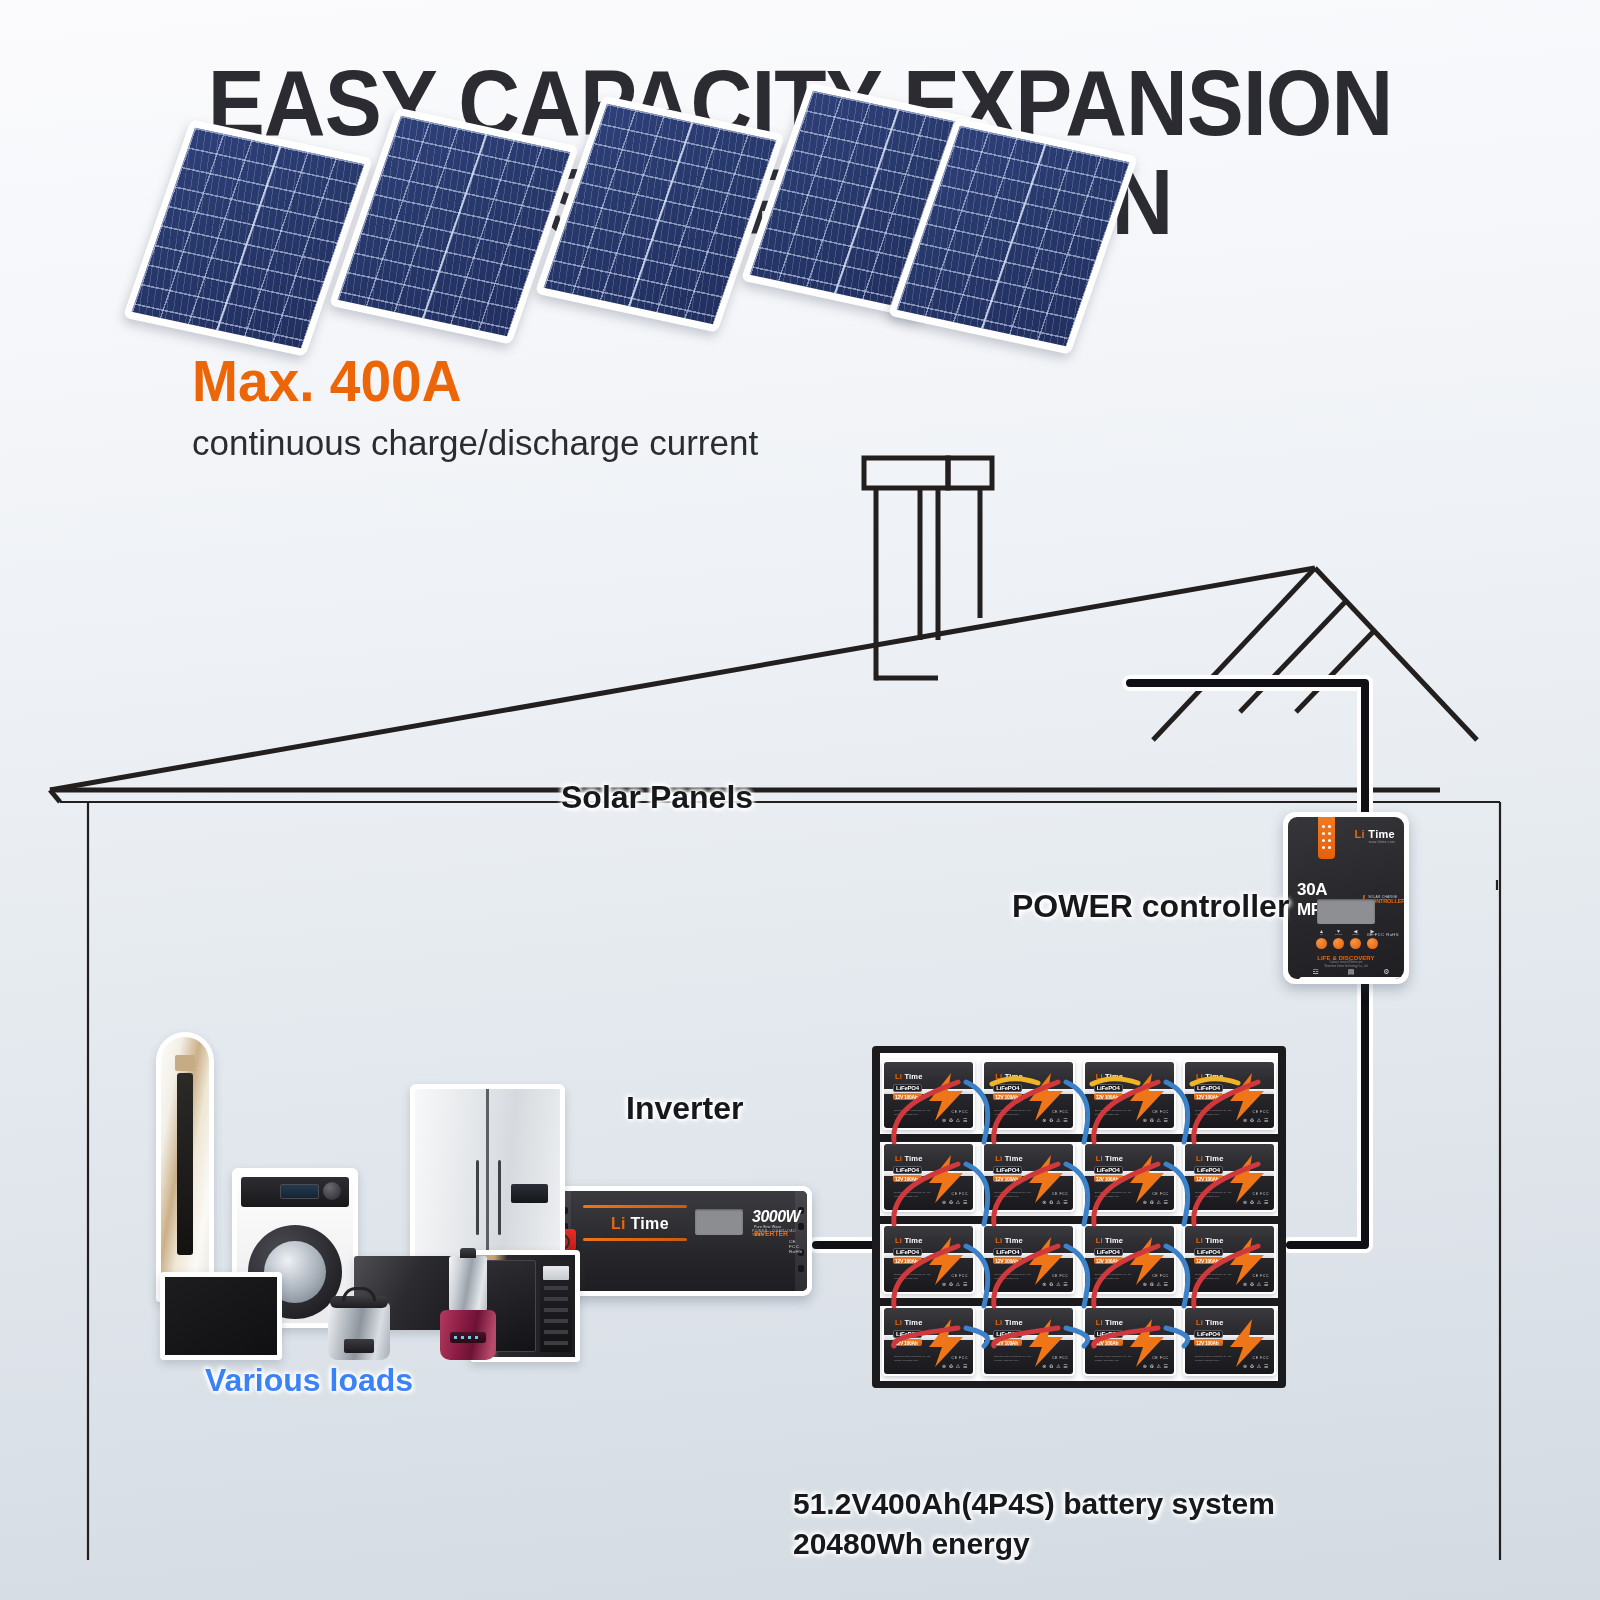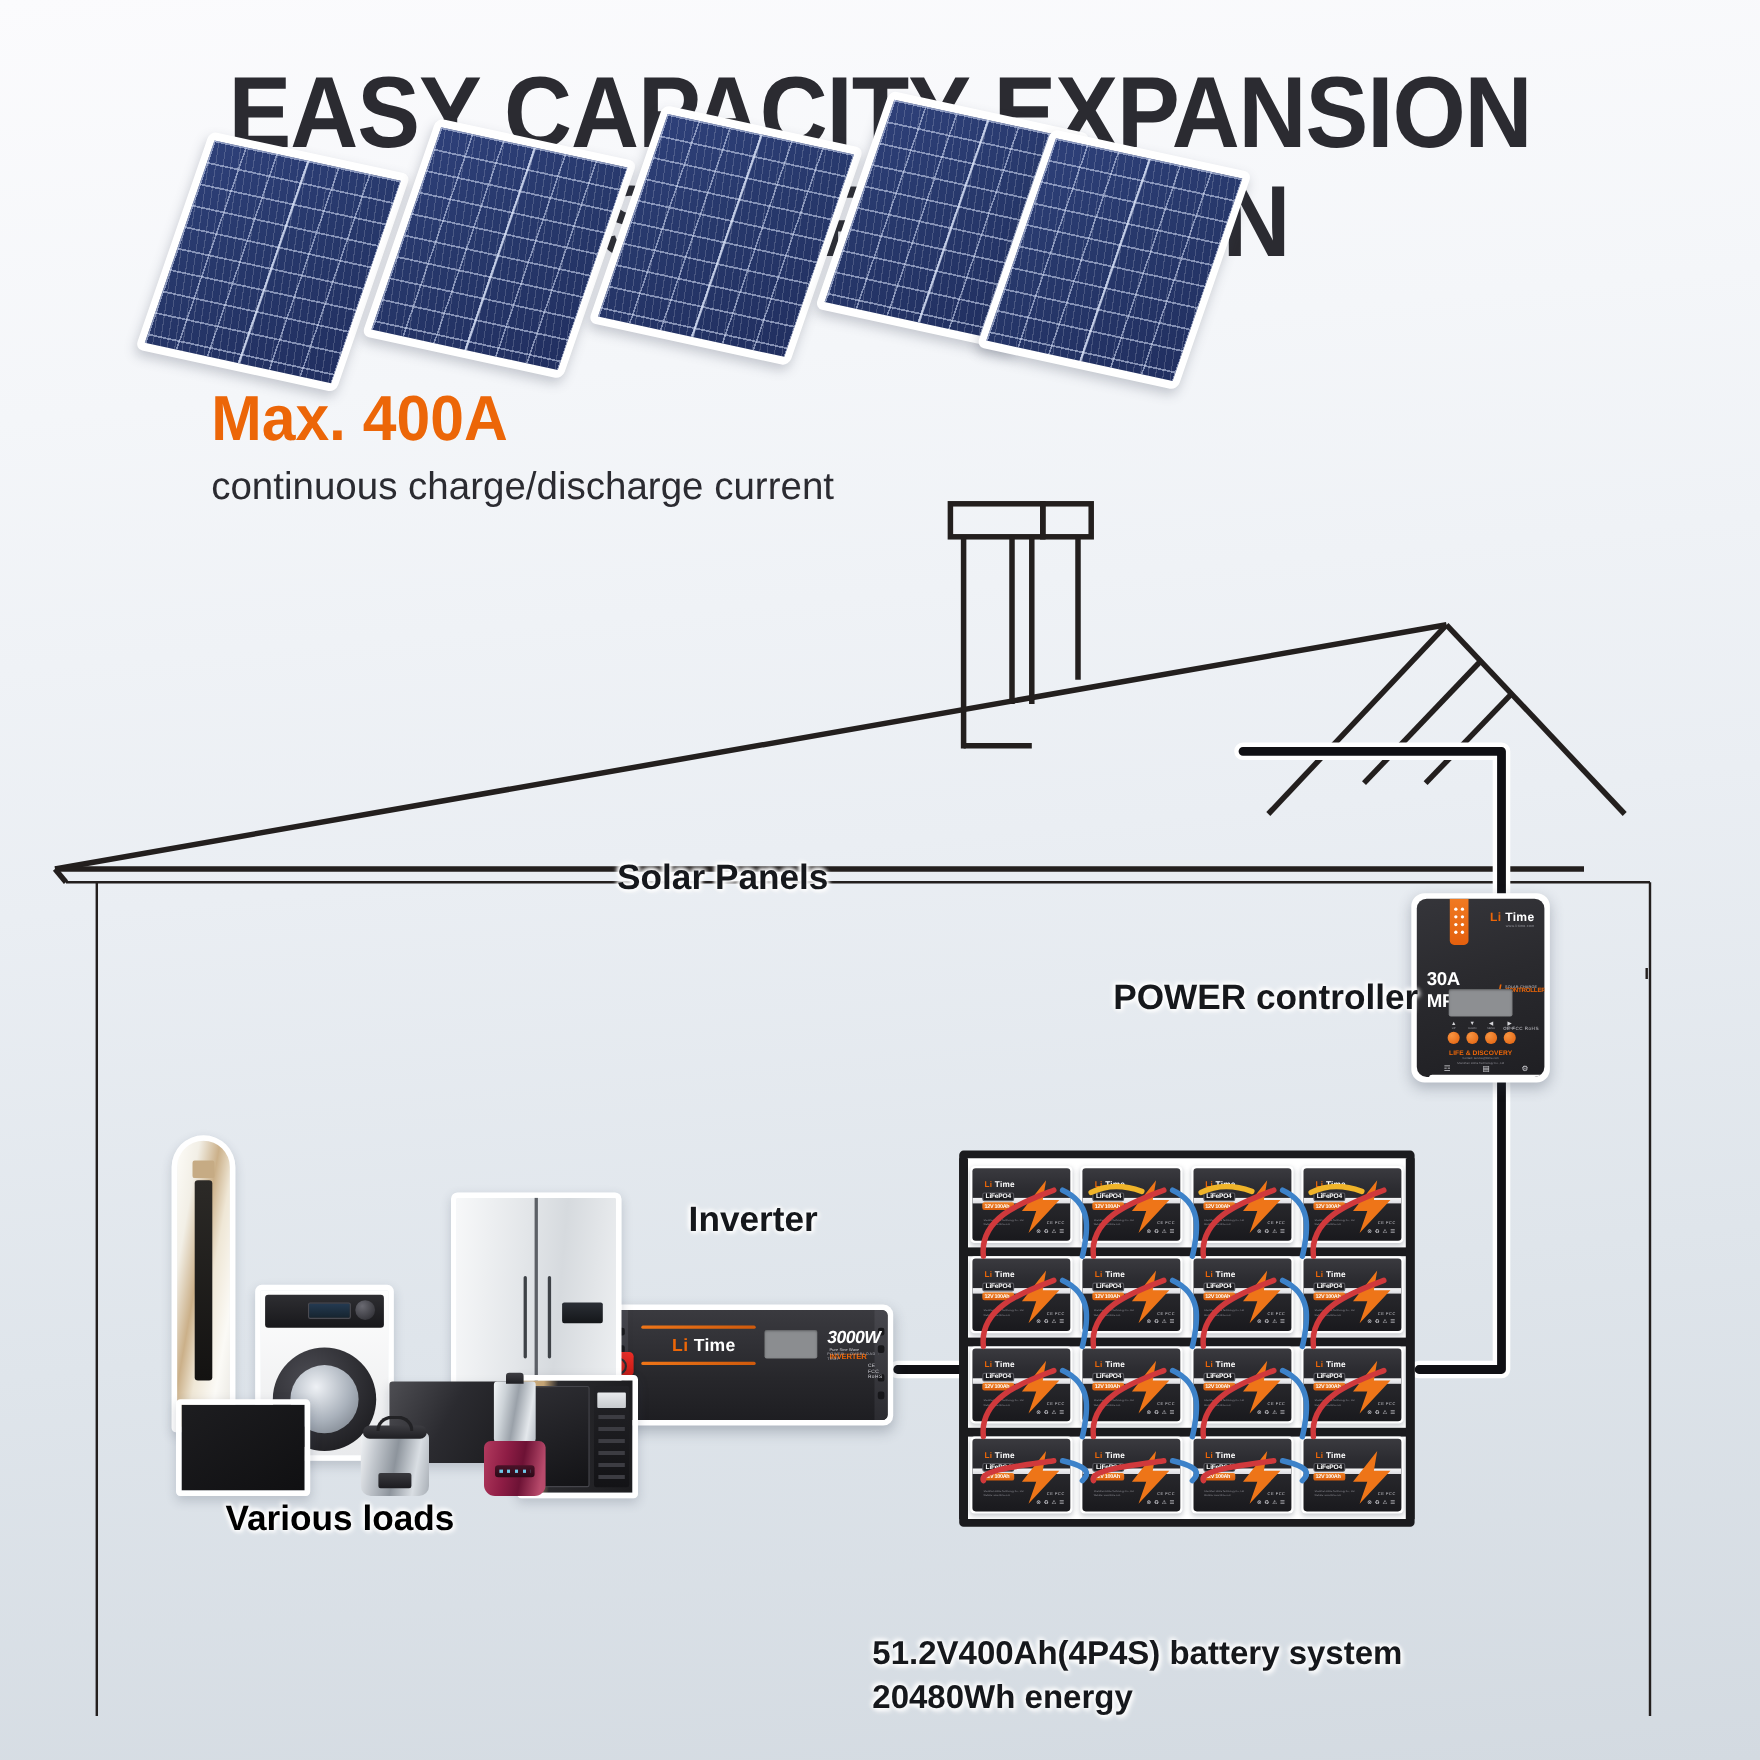--- a/index.html
+++ b/index.html
@@ -230,21 +230,21 @@
   .micro { left:330px; top:230px; width:110px; height:112px; border:5px solid #fff; border-radius:4px;
     background:linear-gradient(95deg,#d0b183 0%,#c2a273 18%,#2a2a2e 30%,#1c1c1f 100%); }
   .micro .door { position:absolute; left:3%; top:5%; width:58%; height:90%; border-radius:2px;
     background:linear-gradient(160deg,#2e2e33,#131316); border:1px solid #45454b; }
   .micro .ctrl { position:absolute; right:3%; top:5%; width:32%; height:90%; border-radius:2px;
     background:linear-gradient(180deg,#232327,#131316); }
   .micro .scr { position:absolute; left:10%; top:6%; width:80%; height:16%; border-radius:1px;
     background:linear-gradient(180deg,#e8eaed,#c7cace); }
   .micro .btns { position:absolute; left:14%; top:28%; width:72%; height:66%;
     background:repeating-linear-gradient(to bottom, #3c3c42 0 4px, transparent 4px 11px); }
-  .loads-label { position:absolute; left:205px; top:1362px; font-size:32px; font-weight:700; color:#000000;
+  .loads-label { position:absolute; left:205px; top:1362px; font-size:32px; font-weight:700; color:#3b82f6;
     text-shadow:0 0 5px #fff,0 0 5px #fff,2px 2px 5px #fff,-2px -2px 5px #fff; }
 </style>
 </head>
 <body>
 
 <div class="stage">
 
   <div class="title-wrap">
     <div class="title-line">EASY CAPACITY EXPANSION</div>
     <div class="title-line">EASY OPERATION</div>

